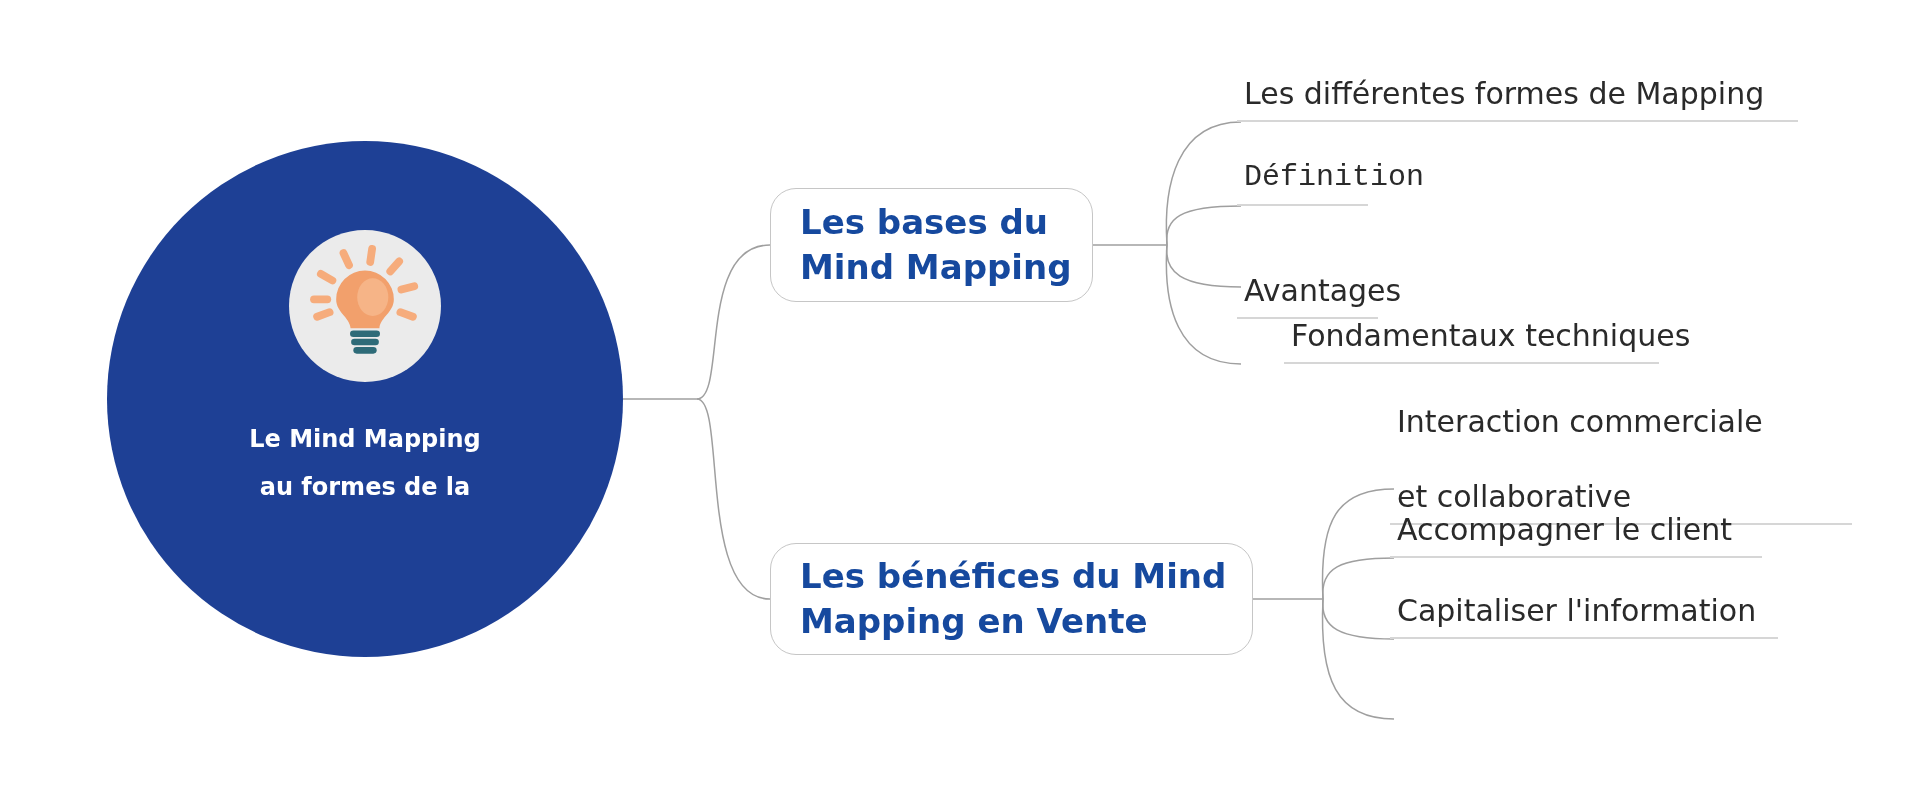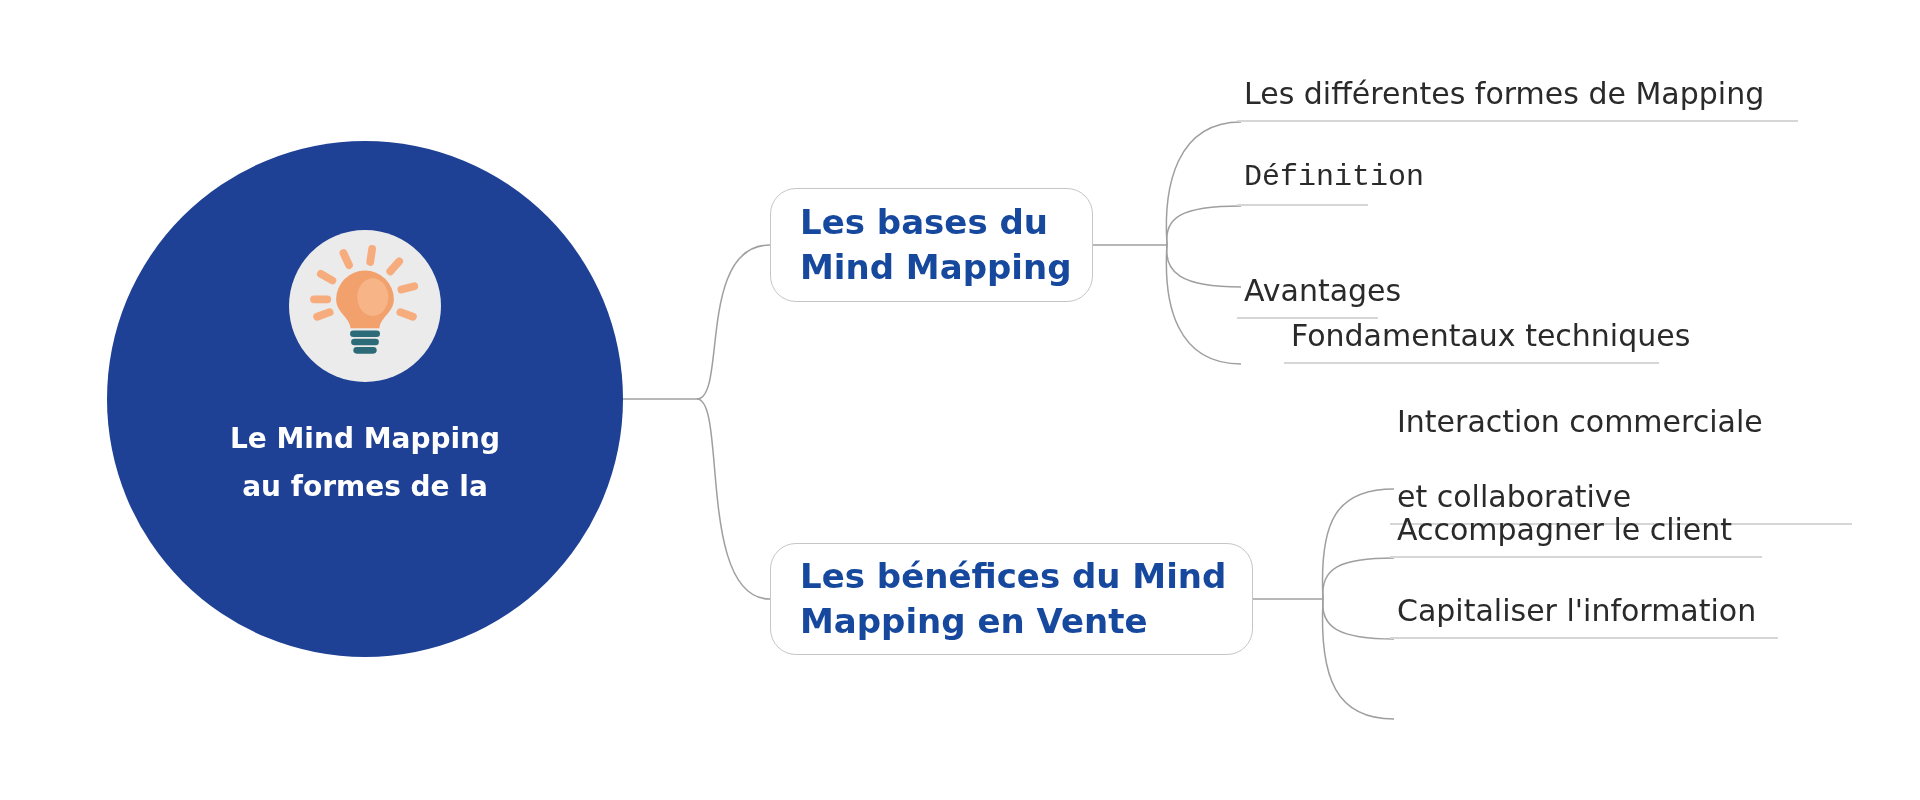--- a/index.html
+++ b/index.html
@@ -16,21 +16,21 @@
   .central{
     position:absolute;left:107px;top:141px;width:516px;height:516px;border-radius:50%;
     background:var(--node-fill,#1e4095);
   }
   .icon-circle{
     position:absolute;left:182px;top:89px;width:152px;height:152px;border-radius:50%;
     background:var(--icon-bg,#ebebeb);display:flex;align-items:center;justify-content:center;
   }
   .central-title{
     position:absolute;left:38px;top:274px;width:440px;
-    color:var(--node-text,#ffffff);font-size:28px;font-weight:bold;line-height:48px;
+    color:var(--node-text,#ffffff);font-size:24px;font-weight:bold;line-height:48px;
     text-align:center;
   }
   .central-title div{white-space:nowrap;}
 
   
   .ray{stroke:var(--bulb-rays,#f6ac7c);stroke-width:7;stroke-linecap:round;}
   .bulb-body{fill:var(--bulb-body,#f2a06c);}
   .bulb-hi{fill:var(--bulb-highlight,#f6b487);}
   .bulb-base{fill:var(--bulb-base,#2e6b78);}
 

